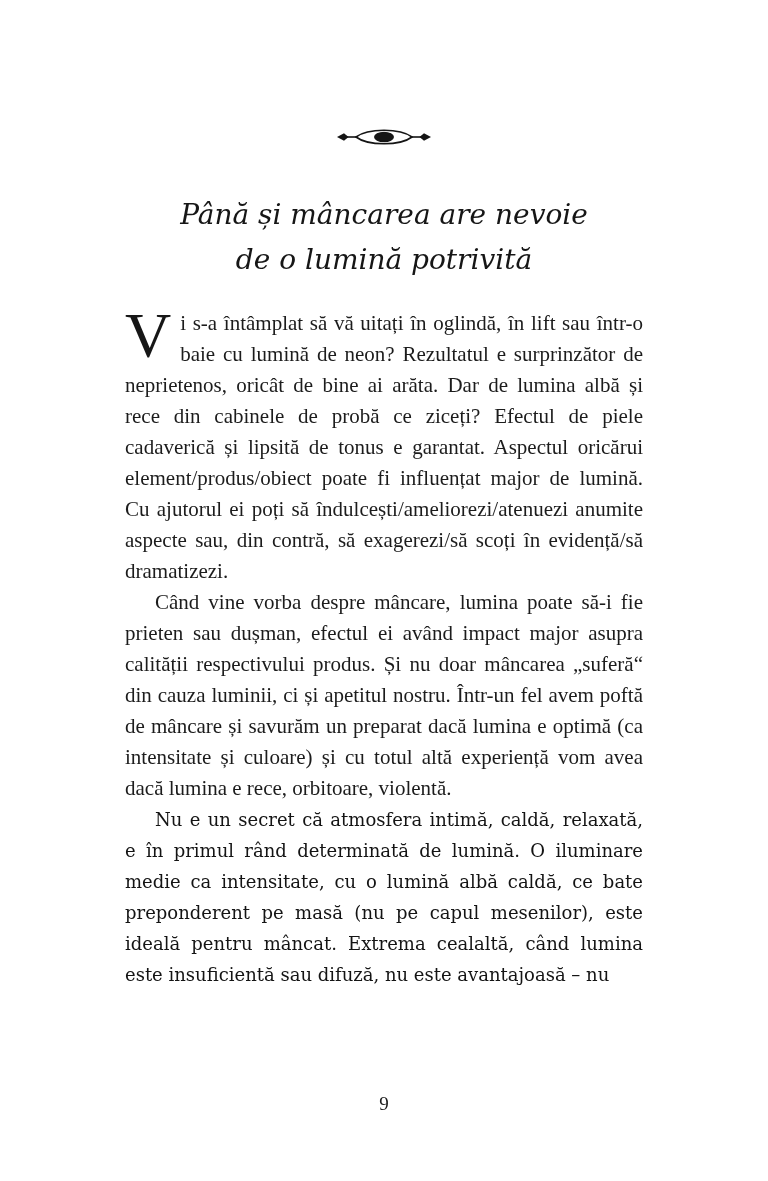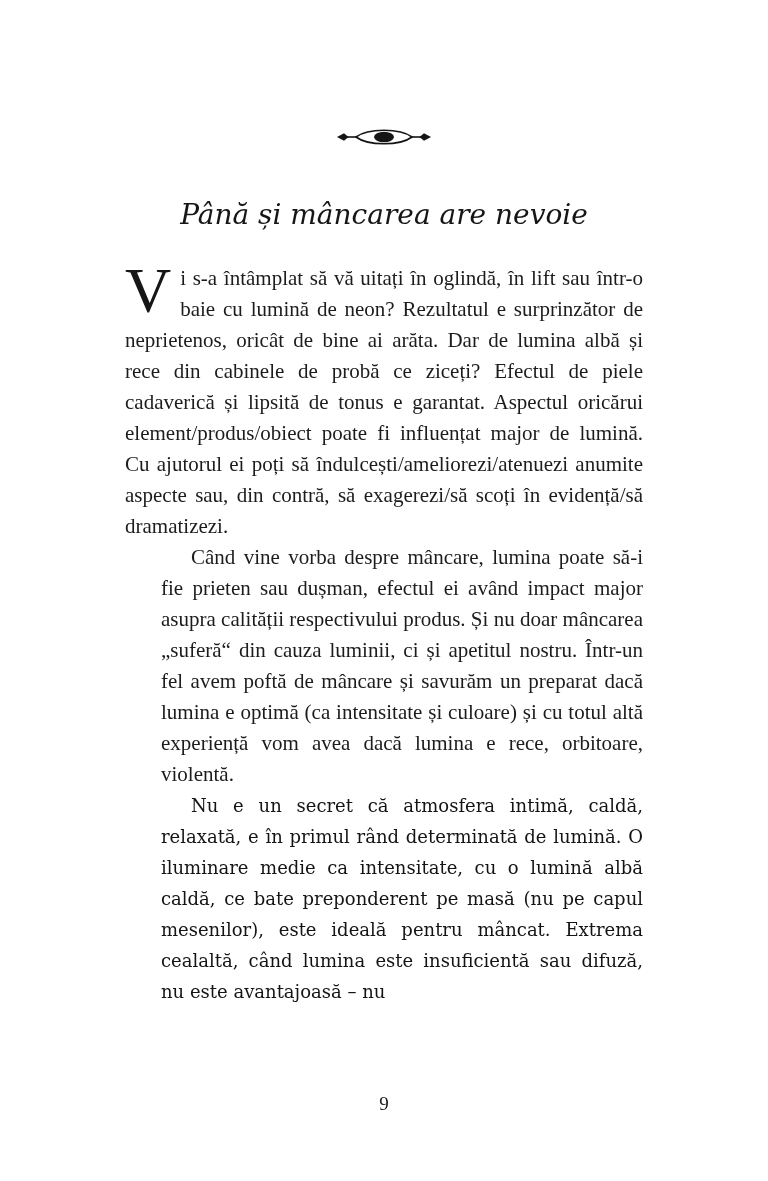--- a/index.html
+++ b/index.html
@@ -35,21 +35,21 @@
   .content {
     width: 518px;
     margin: 26px auto 0;
     font-size: 21px;
     line-height: 31px;
     text-align: justify;
     text-justify: inter-word;
     color: #1c1c1c;
   }
   .para { margin: 0; }
-  .indent { text-indent: 30px; margin-left: 36px; }
+  .indent { text-indent: 30px; }
   .heavy {
     font-family: "DejaVu Serif", serif;
     font-size: 18px;
     color: #141414;
   }
 
   .dropcap {
     float: left;
     font-size: 64px;
     line-height: 50px;
@@ -79,20 +79,21 @@
         <path d="M76 11 H 88"></path>
       </g>
       <ellipse cx="50" cy="11" rx="10" ry="5.2" fill="#151515"></ellipse>
       <path d="M3 11 L10 7.2 L14.5 11 L10 14.8 Z" fill="#151515"></path>
       <path d="M97 11 L90 7.2 L85.5 11 L90 14.8 Z" fill="#151515"></path>
     </svg>
   </div>
 
   <h1 class="title">
     <span class="tl">Până și mâncarea are nevoie</span>
+    <span class="tl">de o lumină potrivită</span>
   </h1>
 
   <div class="content">
     <p class="para"><span class="dropcap">V</span><span>i s-a întâmplat să vă uitați în oglindă, în lift sau într-o baie cu lumină de neon? Rezultatul e surprinzător de neprietenos, oricât de bine ai arăta. Dar de lumina albă și rece din cabinele de probă ce ziceți? Efectul de piele cadaverică și lipsită de tonus e garantat. Aspectul oricărui element/produs/obiect poate fi influențat major de lumină. Cu ajutorul ei poți să îndulcești/ameliorezi/atenuezi anumite aspecte sau, din contră, să exagerezi/să scoți în evidență/să dramatizezi.</span></p>
     <p class="para indent">Când vine vorba despre mâncare, lumina poate să-i fie prieten sau dușman, efectul ei având impact major asupra calității respectivului produs. Și nu doar mâncarea „suferă“ din cauza luminii, ci și apetitul nostru. Într-un fel avem poftă de mâncare și savurăm un preparat dacă lumina e optimă (ca intensitate și culoare) și cu totul altă experiență vom avea dacă lumina e rece, orbitoare, violentă.</p>
     <p class="para indent heavy">Nu e un secret că atmosfera intimă, caldă, relaxată, e în primul rând determinată de lumină. O iluminare medie ca intensitate, cu o lumină albă caldă, ce bate preponderent pe masă (nu pe capul mesenilor), este ideală pentru mâncat. Extrema cealaltă, când lumina este insuficientă sau difuză, nu este avantajoasă – nu</p>
   </div>
 
   <div class="pagenum">9</div>
 

